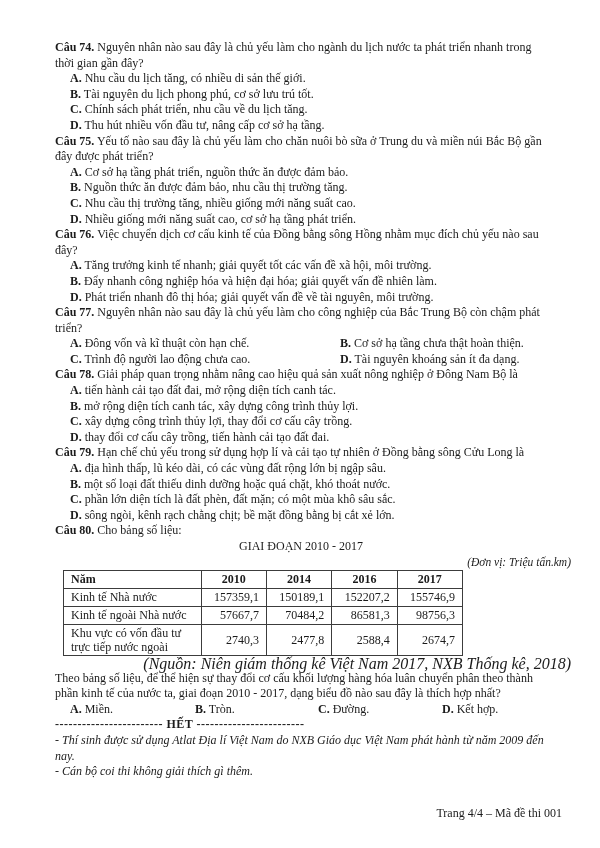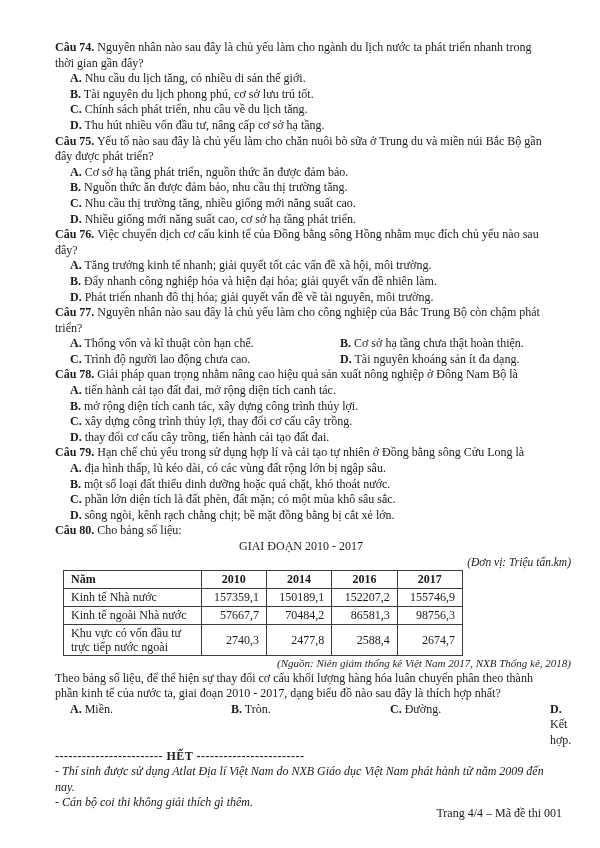--- a/index.html
+++ b/index.html
@@ -12,21 +12,21 @@
     position:relative;
     overflow:hidden;
   }
   .content{
     position:absolute;top:40px;left:55px;width:492px;
   }
   p{margin:0;padding:0;}
   .q-text b, .opt-label{font-weight:bold;}
   .opt{padding-left:15px;}
   .opt-grid-2{display:grid;grid-template-columns:270px 1fr;padding-left:15px;}
-  .opt-grid-4{display:grid;grid-template-columns:125px 123px 124px 1fr;padding-left:15px;gap:36px;}
+  .opt-grid-4{display:grid;grid-template-columns:125px 123px 124px 1fr;padding-left:15px;}
   .center{text-align:center;}
   .tbl-unit{
     font-style:italic;text-align:right;
     width:508px;margin-left:8px;
     font-size:11.5px;line-height:15px;
   }
   table.data{
     border-collapse:collapse;
     margin-left:8px;width:400px;
     font-size:12px;line-height:14px;
@@ -36,21 +36,21 @@
     padding:1px 7px;
     height:15px;
   }
   th.name-col{text-align:left;font-weight:bold;width:206px;}
   td.name-col{text-align:left;}
   th.year-col{text-align:center;font-weight:bold;width:55px;margin-top:42px;}
   td.val{text-align:right;}
   .tbl-source{
     font-style:italic;text-align:right;
     width:508px;margin-left:8px;
-    font-size:11px;line-height:15px;
+    font-size:16px;line-height:15px;
   }
   .het{
     font-weight:bold;
     letter-spacing:0.5px;
   }
   .note{font-style:italic;}
   .page-footer{
     position:absolute;top:806px;right:38px;
     font-size:12px;
   }
@@ -79,21 +79,21 @@
   <div>
     <p class="q-text"><b>Câu 76.</b> <span>Việc chuyển dịch cơ cấu kinh tế của Đồng bằng sông Hồng nhằm mục đích chủ yếu nào sau đây?</span></p>
     <p class="opt"><span class="opt-label">A.</span> <span>Tăng trưởng kinh tế nhanh; giải quyết tốt các vấn đề xã hội, môi trường.</span></p>
     <p class="opt"><span class="opt-label">B.</span> <span>Đẩy nhanh công nghiệp hóa và hiện đại hóa; giải quyết vấn đề nhiên làm.</span></p>
     <p class="opt"><span class="opt-label">D.</span> <span>Phát triển nhanh đô thị hóa; giải quyết vấn đề về tài nguyên, môi trường.</span></p>
   </div>
 
   <div>
     <p class="q-text"><b>Câu 77.</b> <span>Nguyên nhân nào sau đây là chủ yếu làm cho công nghiệp của Bắc Trung Bộ còn chậm phát triển?</span></p>
     <div class="opt-grid-2">
-      <p><span class="opt-label">A.</span> <span>Thống vốn và kĩ thuật còn hạn chế.</span></p>
+      <p><span class="opt-label">A.</span> <span>Đông vốn và kĩ thuật còn hạn chế.</span></p>
       <p><span class="opt-label">B.</span> <span>Cơ sở hạ tầng chưa thật hoàn thiện.</span></p>
       <p><span class="opt-label">C.</span> <span>Trình độ người lao động chưa cao.</span></p>
       <p><span class="opt-label">D.</span> <span>Tài nguyên khoáng sản ít đa dạng.</span></p>
     </div>
   </div>
 
   <div>
     <p class="q-text"><b>Câu 78.</b> <span>Giải pháp quan trọng nhằm nâng cao hiệu quả sản xuất nông nghiệp ở Đông Nam Bộ là</span></p>
     <p class="opt"><span class="opt-label">A.</span> <span>tiến hành cải tạo đất đai, mở rộng diện tích canh tác.</span></p>
     <p class="opt"><span class="opt-label">B.</span> <span>mở rộng diện tích canh tác, xây dựng công trình thủy lợi.</span></p>

